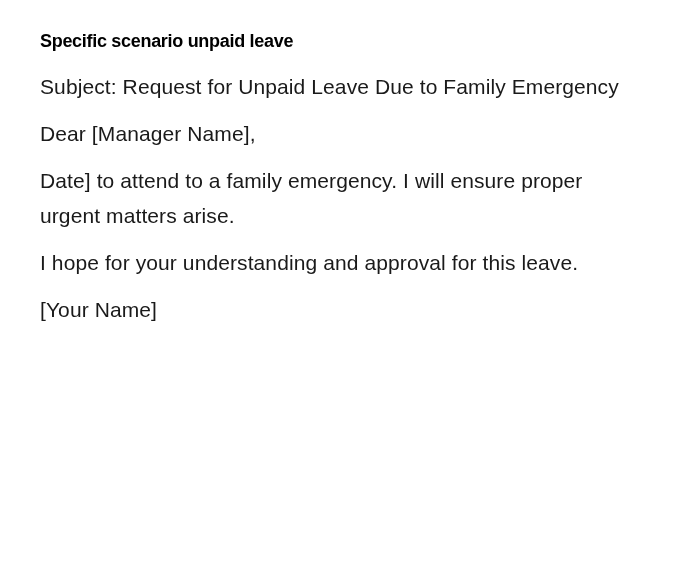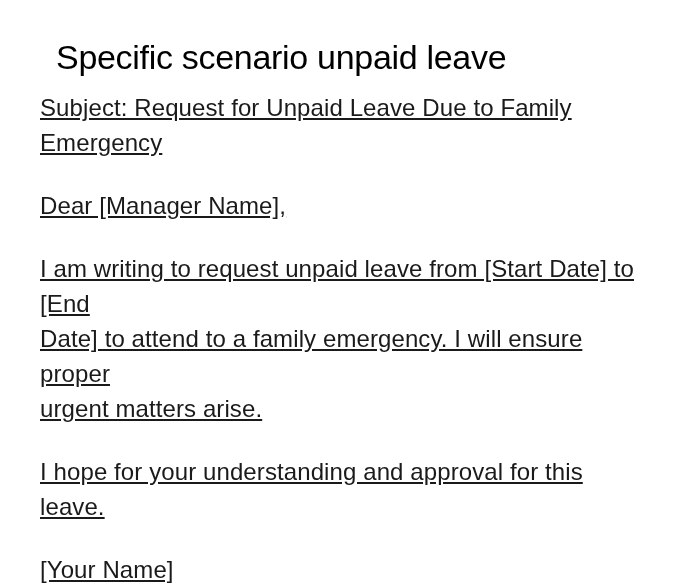--- a/index.html
+++ b/index.html
@@ -1,29 +1,28 @@
 <!DOCTYPE html>
 <html><head>
   <meta charset="utf-8">
   <style>
     html, body { margin: 0; padding: 0; background: #ffffff; }
     body { width: 700px; height: 586px; overflow: hidden; font-family: "Liberation Sans", sans-serif; color: #1a1a1a; }
     .doc { position: absolute; left: 40px; top: 24px; width: 600px; }
-    .title { font-size: 34px; font-weight: normal; color: #000; margin: 16px; height: 34px; line-height: 34px; letter-spacing: -0.3px; }
-    p { margin: 0; font-size: 24px; line-height: 35px; letter-spacing: 0.1px; text-decoration: underline; }
+    .title { font-size: 18px; font-weight: bold; color: #000; margin: 0; height: 34px; line-height: 34px; letter-spacing: -0.3px; }
+    p { margin: 0; font-size: 21px; line-height: 35px; letter-spacing: 0.1px; }
     .subject { margin-top: 11px; }
-    .gap { margin-top: 28px; }
+    .gap { margin-top: 12px; }
   </style>
 </head>
 <body>
 
 <div class="doc">
   <h1 class="title">Specific scenario unpaid leave</h1>
   <p class="subject">Subject: Request for Unpaid Leave Due to Family Emergency</p>
   <p class="gap">Dear [Manager Name],</p>
   <div class="gap">
-    <p>I am writing to request unpaid leave from [Start Date] to [End</p>
     <p>Date] to attend to a family emergency. I will ensure proper</p>
     <p>urgent matters arise.</p>
   </div>
   <p class="gap">I hope for your understanding and approval for this leave.</p>
   <p class="gap">[Your Name]</p>
 </div>
 
 </body></html>

